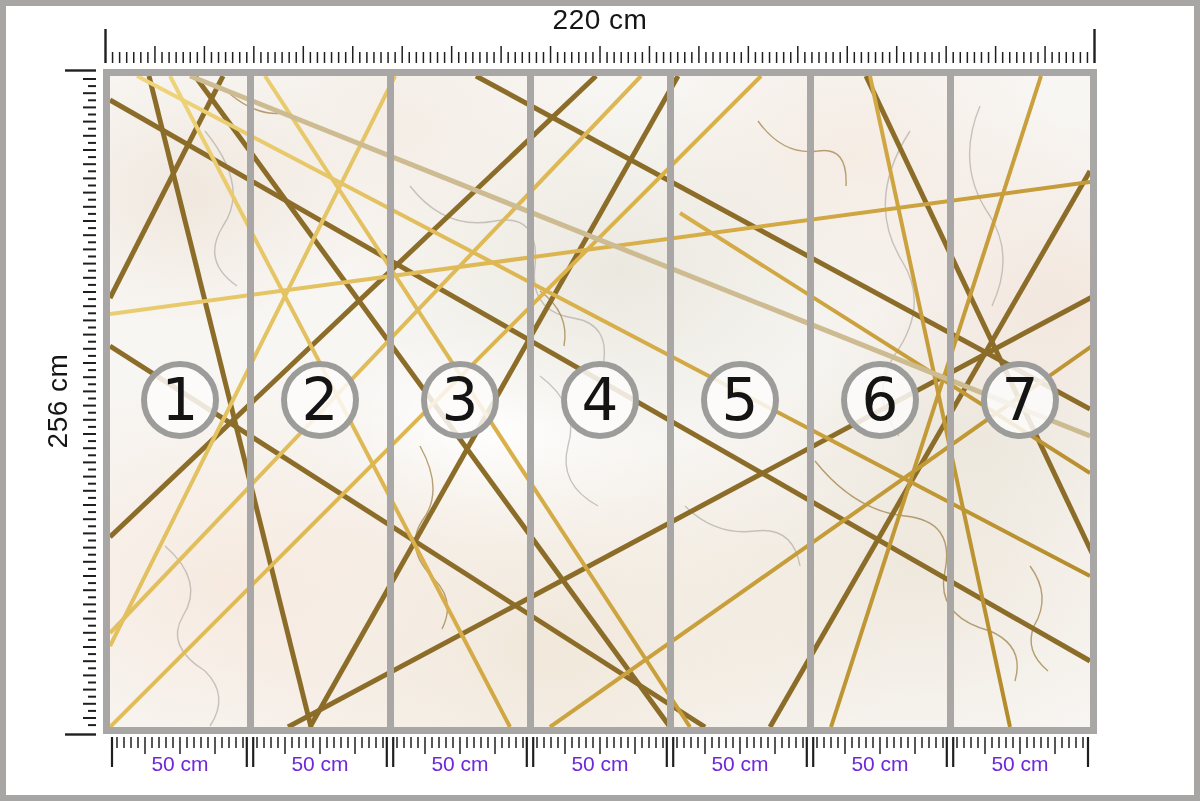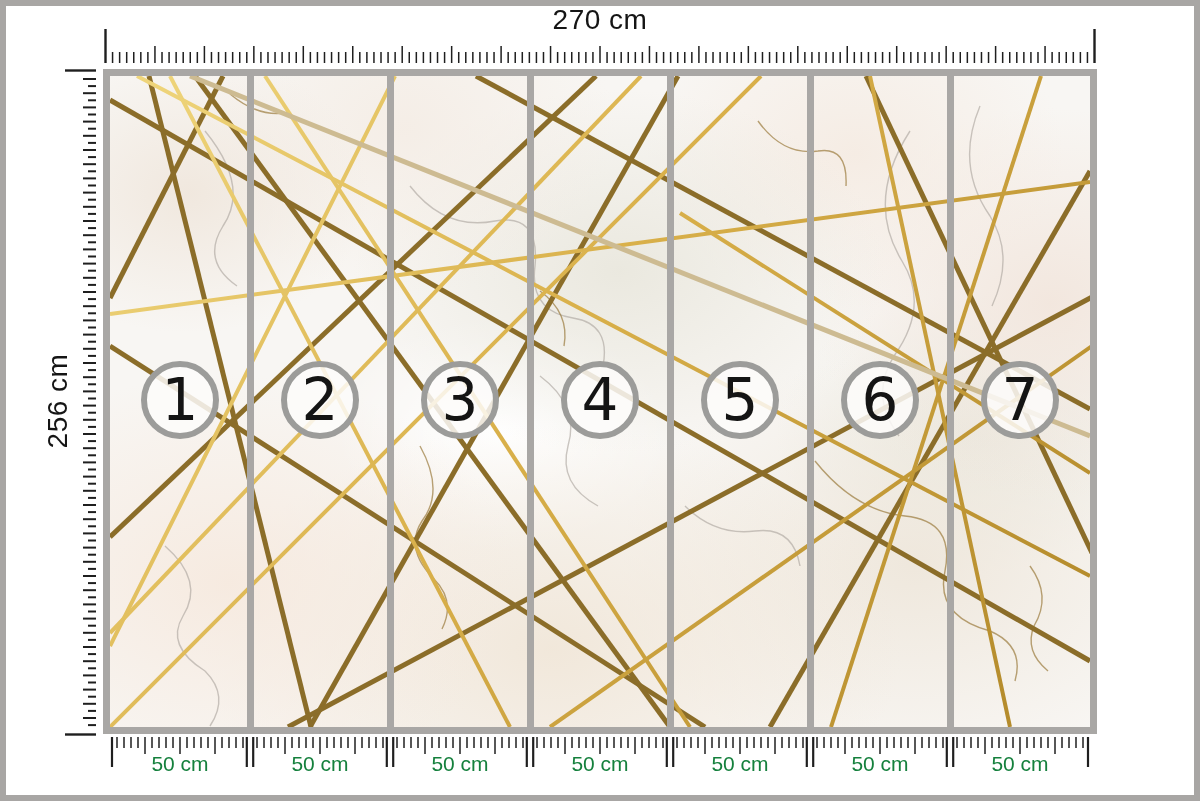--- a/index.html
+++ b/index.html
@@ -50,31 +50,31 @@
     background:rgba(253,252,250,0.85);z-index:25;
     display:flex;align-items:center;justify-content:center;
   }
   .panel-number{
     font-family:"DejaVu Sans","Liberation Sans",sans-serif;
     font-size:58px;line-height:60px;color:#141414;font-weight:400;
   }
   .bottom-ticks{position:absolute;left:103px;top:737px;width:994px;height:32px;}
   .size-label{
     position:absolute;top:752px;width:140px;text-align:center;
-    font-size:21px;color:#15803d;
+    font-size:21px;color:#6d28d9;
   }
 </style>
 </head>
 <body>
 
 <div class="page">
 
   <div class="page-frame"></div>
 
-  <div class="top-ruler-label">270 cm</div>
+  <div class="top-ruler-label">220 cm</div>
 
   <svg class="top-ticks" id="top-ticks" viewBox="0 0 994 34">
       <line x1="2.5" x2="2.5" y1="0" y2="34" stroke="#1f1f1f" stroke-width="2.4"></line>
       <line x1="9.5643" x2="9.5643" y1="23" y2="34" stroke="#1f1f1f" stroke-width="1.5"></line>
       <line x1="16.6286" x2="16.6286" y1="23" y2="34" stroke="#1f1f1f" stroke-width="1.5"></line>
       <line x1="23.6929" x2="23.6929" y1="23" y2="34" stroke="#1f1f1f" stroke-width="1.5"></line>
       <line x1="30.7572" x2="30.7572" y1="23" y2="34" stroke="#1f1f1f" stroke-width="1.5"></line>
       <line x1="37.8215" x2="37.8215" y1="23" y2="34" stroke="#1f1f1f" stroke-width="1.5"></line>
       <line x1="44.8858" x2="44.8858" y1="23" y2="34" stroke="#1f1f1f" stroke-width="1.5"></line>
       <line x1="51.9501" x2="51.9501" y1="17" y2="34" stroke="#1f1f1f" stroke-width="1.5"></line>

